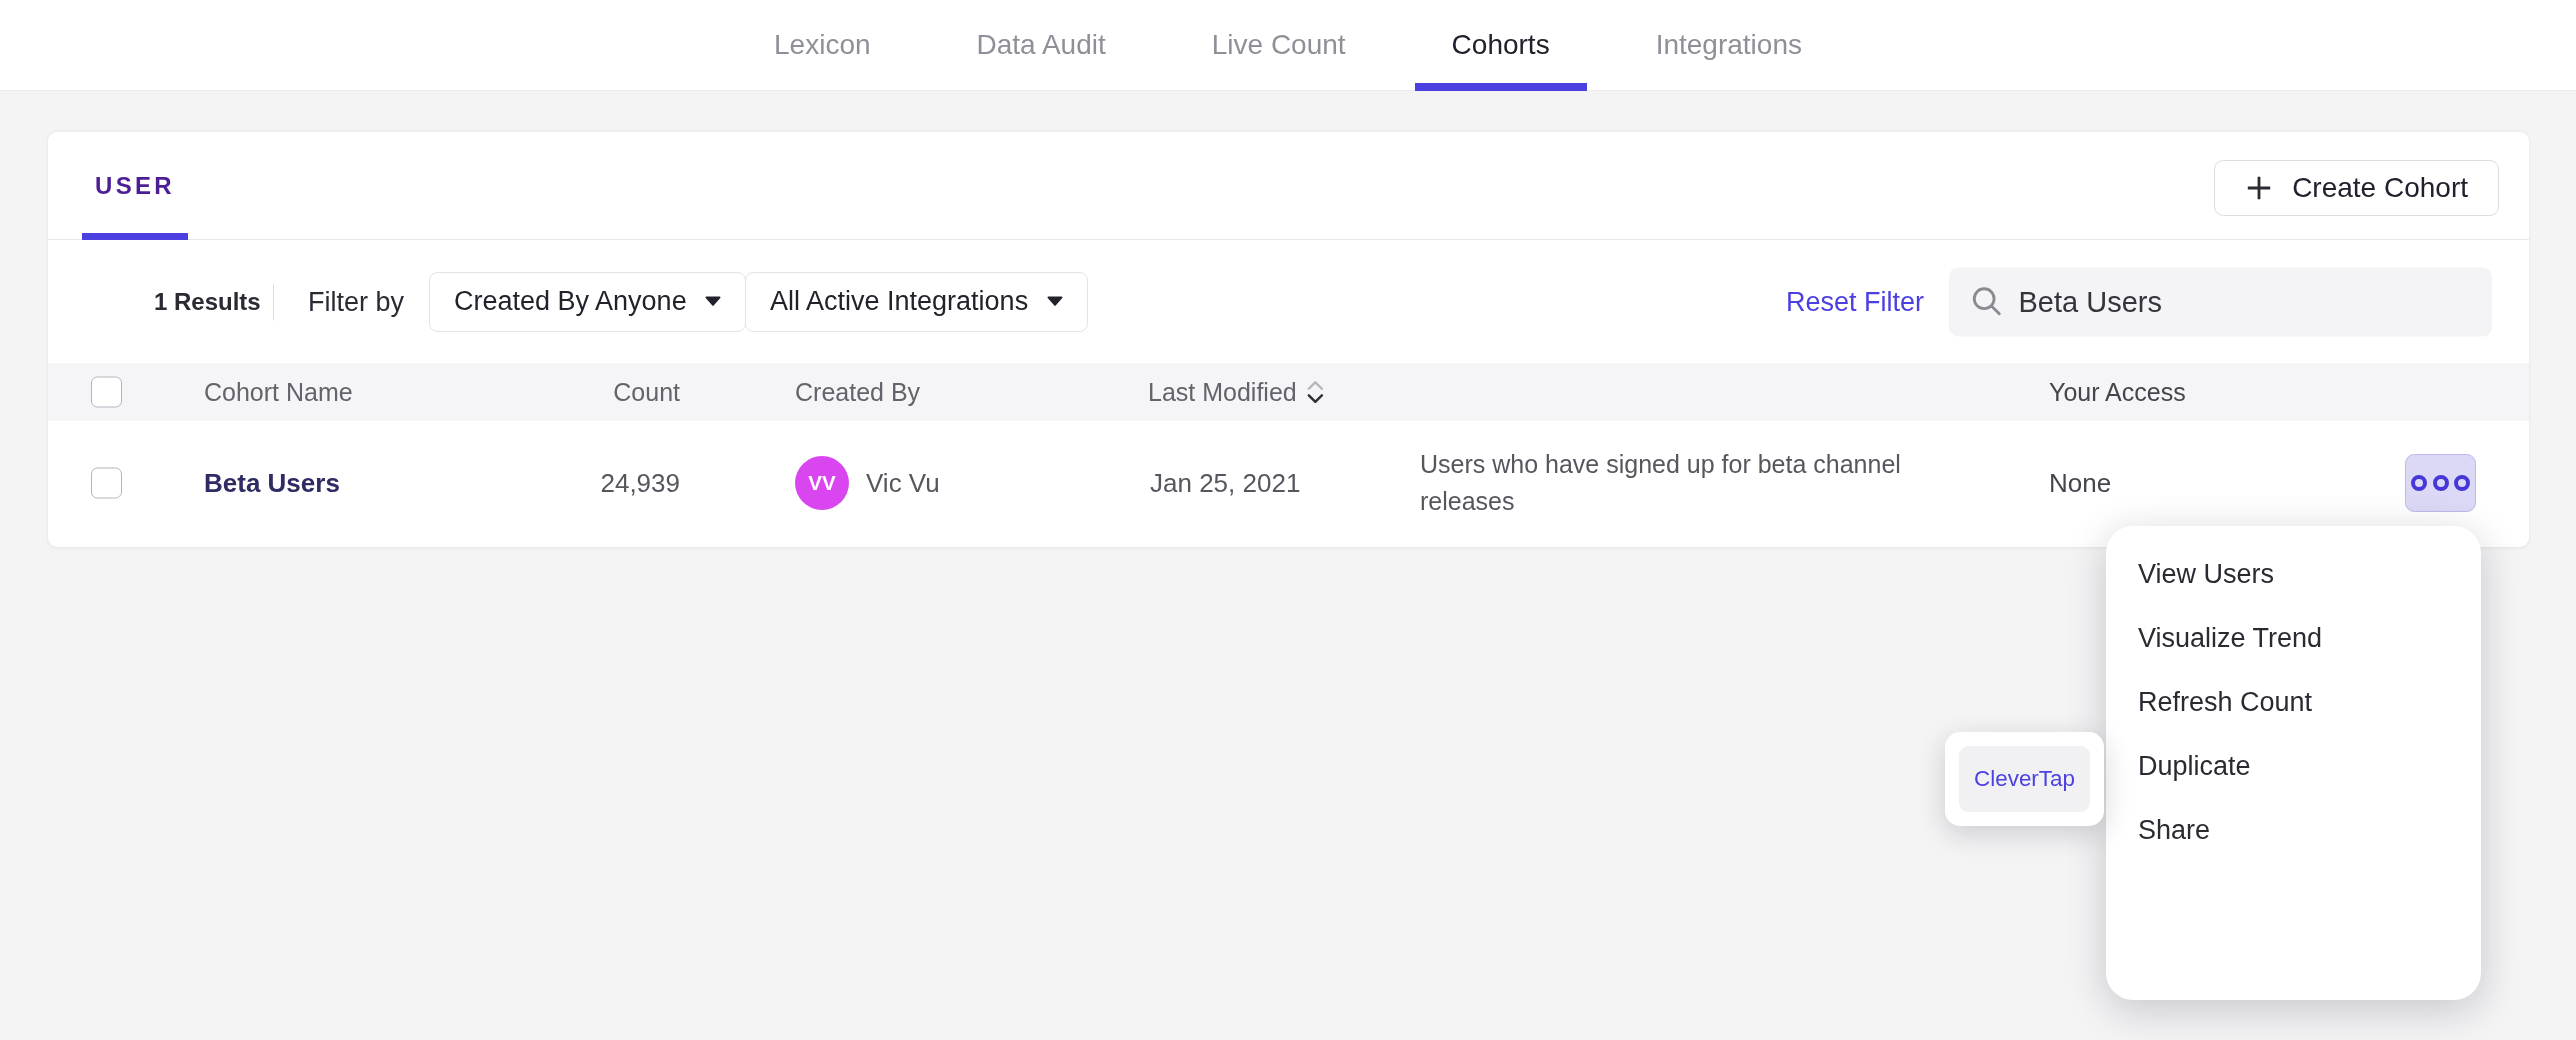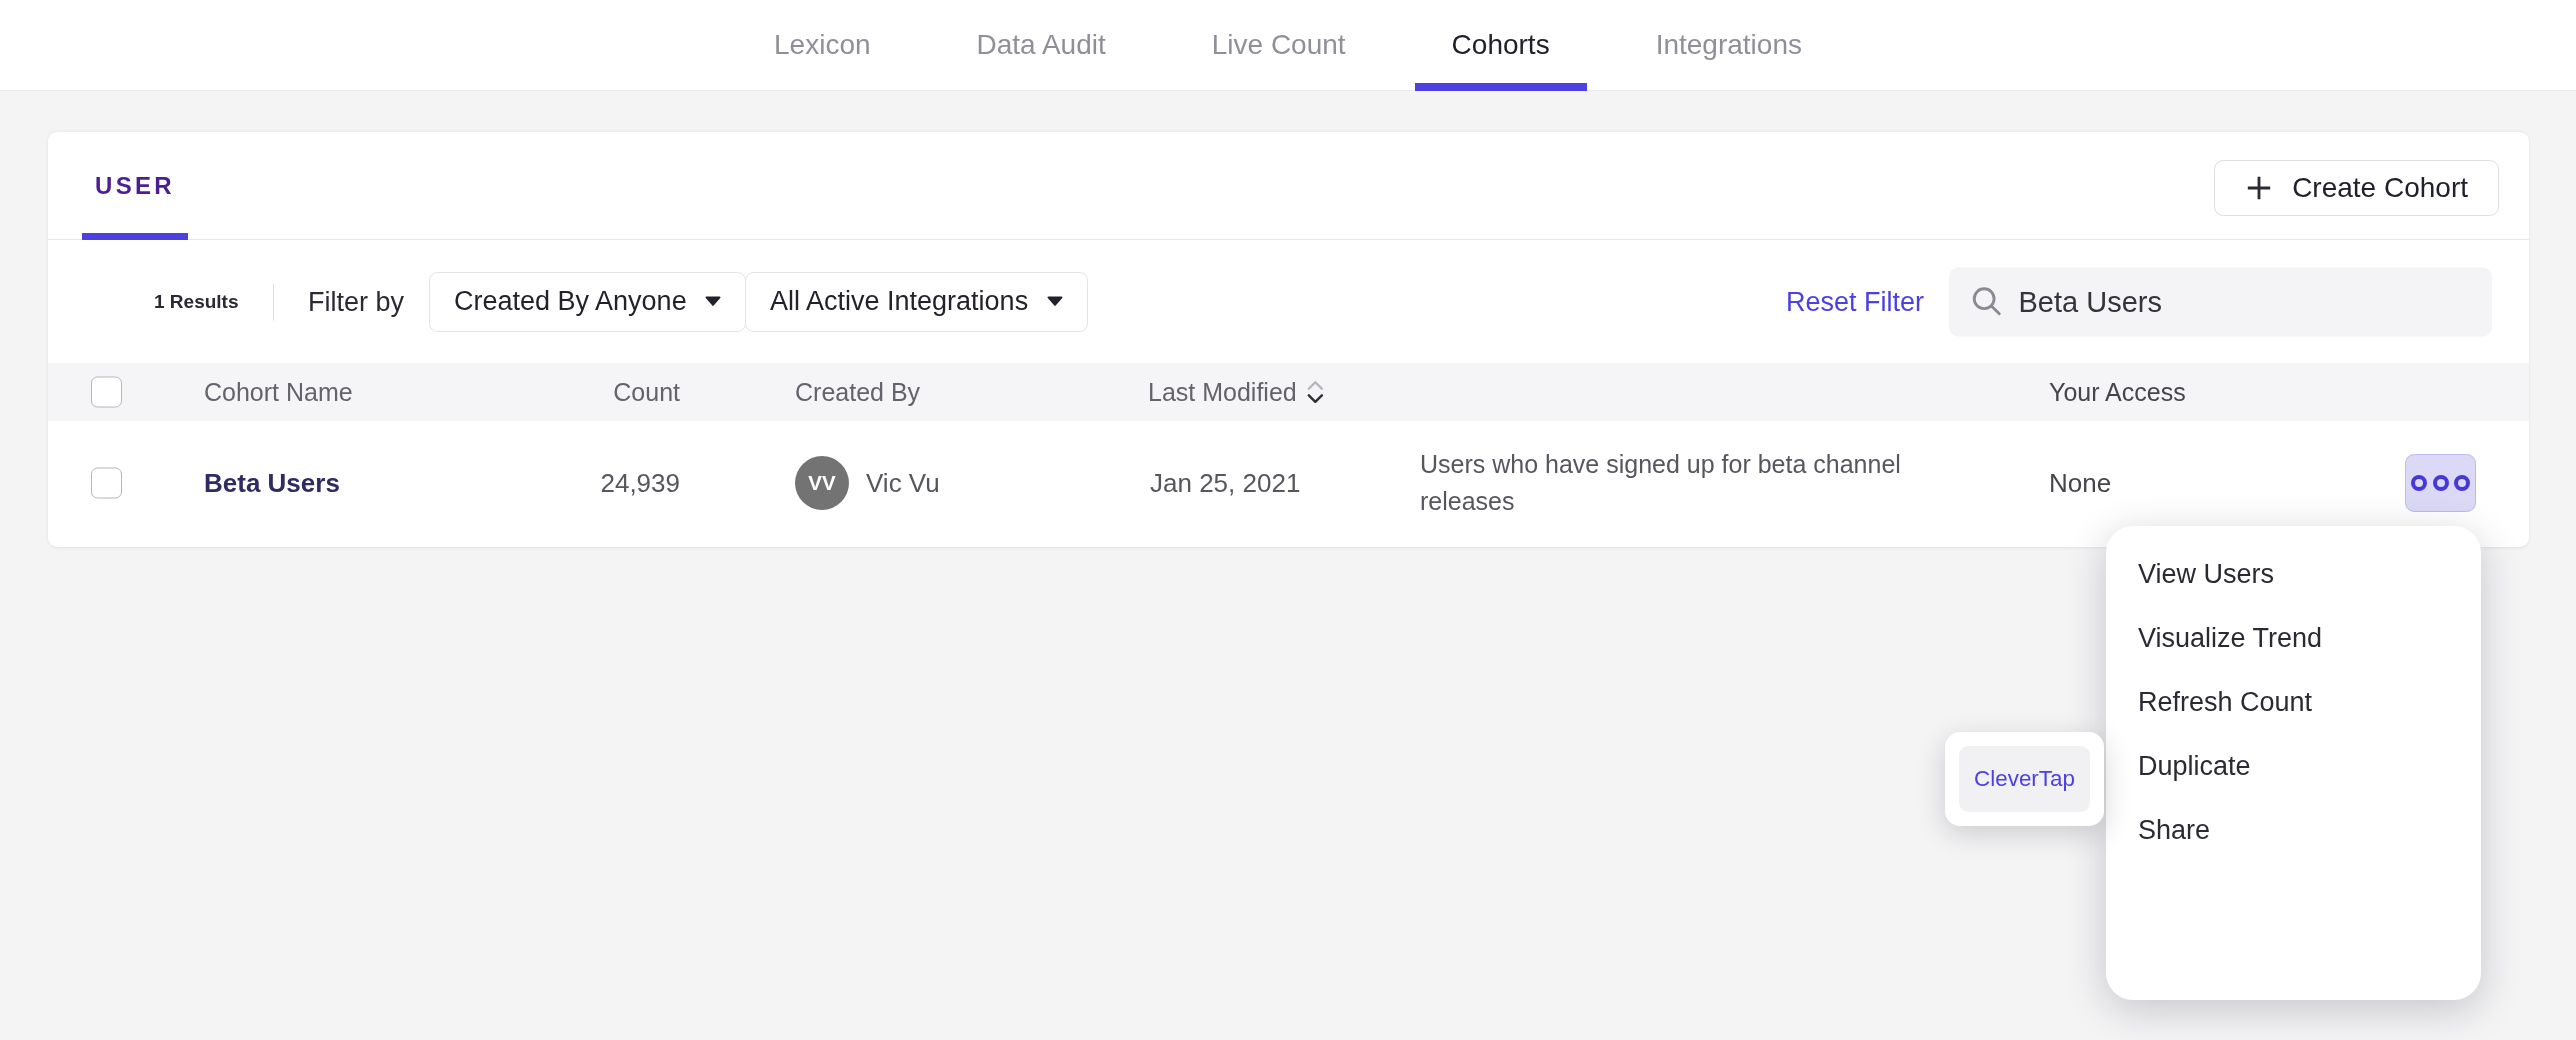--- a/index.html
+++ b/index.html
@@ -48,21 +48,21 @@
   }
   .create-btn {
     position:absolute; right:30px; top:28px; height:56px;
     display:flex; align-items:center; gap:18.7px; padding:0 30px;
     background:#ffffff; border:0.9px solid #dcdce1; border-radius:9.3px;
     font-size:28px; font-weight:500; color:#21202c; cursor:pointer;
   }
   
   .filterbar { position:relative; height:123px; }
   .fb-abs { position:absolute; top:50%; transform:translateY(-50%); }
-  .results { left:106px; font-size:19px; font-weight:600; color:#2b2a33; }
+  .results { left:106px; font-size:24px; font-weight:600; color:#2b2a33; }
   .v-divider { left:225px; width:0.9px; height:37px; background:#dcdce1; }
   .filter-by { left:260px; font-size:27px; font-weight:500; color:#2b2a33; }
   .dropdown {
     height:60px; display:flex; align-items:center; gap:18.7px; padding:0 24px;
     background:#fff; border:0.9px solid #e3e3e7; border-radius:8.4px;
     font-size:27px; font-weight:500; color:#23222c; cursor:pointer;
   }
   .dd1 { left:381px; } .dd2 { left:697px; }
   .reset-link { left:1738px; font-size:27px; color:#4c40e0; cursor:pointer; }
   .searchbox {
@@ -94,21 +94,21 @@
   .c-desc { left:1372px; width:560px; line-height:37px; font-size:25px; }
   .c-access { left:2001px; color:#45454e; }
   .c-actions { left:2357px; }
   .checkbox {
     width:31px; height:31px; background:#fff;
     border:1.9px solid #b4b4bd; border-radius:6.5px; cursor:pointer;
   }
   .row-link { color:#2f2b63; font-weight:600; cursor:pointer; }
   .creator-wrap { display:flex; align-items:center; gap:17px; }
   .avatar {
-    width:54px; height:54px; border-radius:50%; background:#737373;
+    width:54px; height:54px; border-radius:50%; background:#d946ef;
     display:flex; align-items:center; justify-content:center;
     color:#ffffff; font-size:20.5px; font-weight:700;
   }
   .more-btn {
     width:71px; height:58px; background:#dbd9f6; border:0.9px solid #bcb9ee;
     border-radius:9.3px; display:flex; align-items:center; justify-content:center;
     gap:5.6px; cursor:pointer;
   }
   .ring {
     width:16px; height:16px; border:4.2px solid #4638d8; border-radius:50%;

